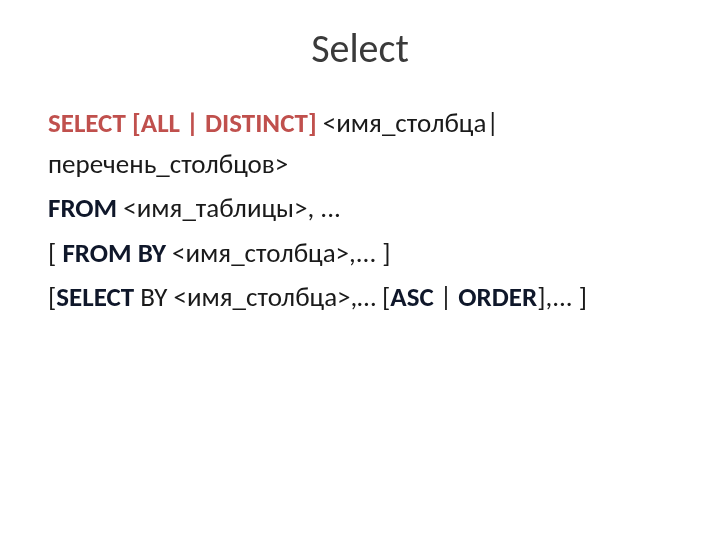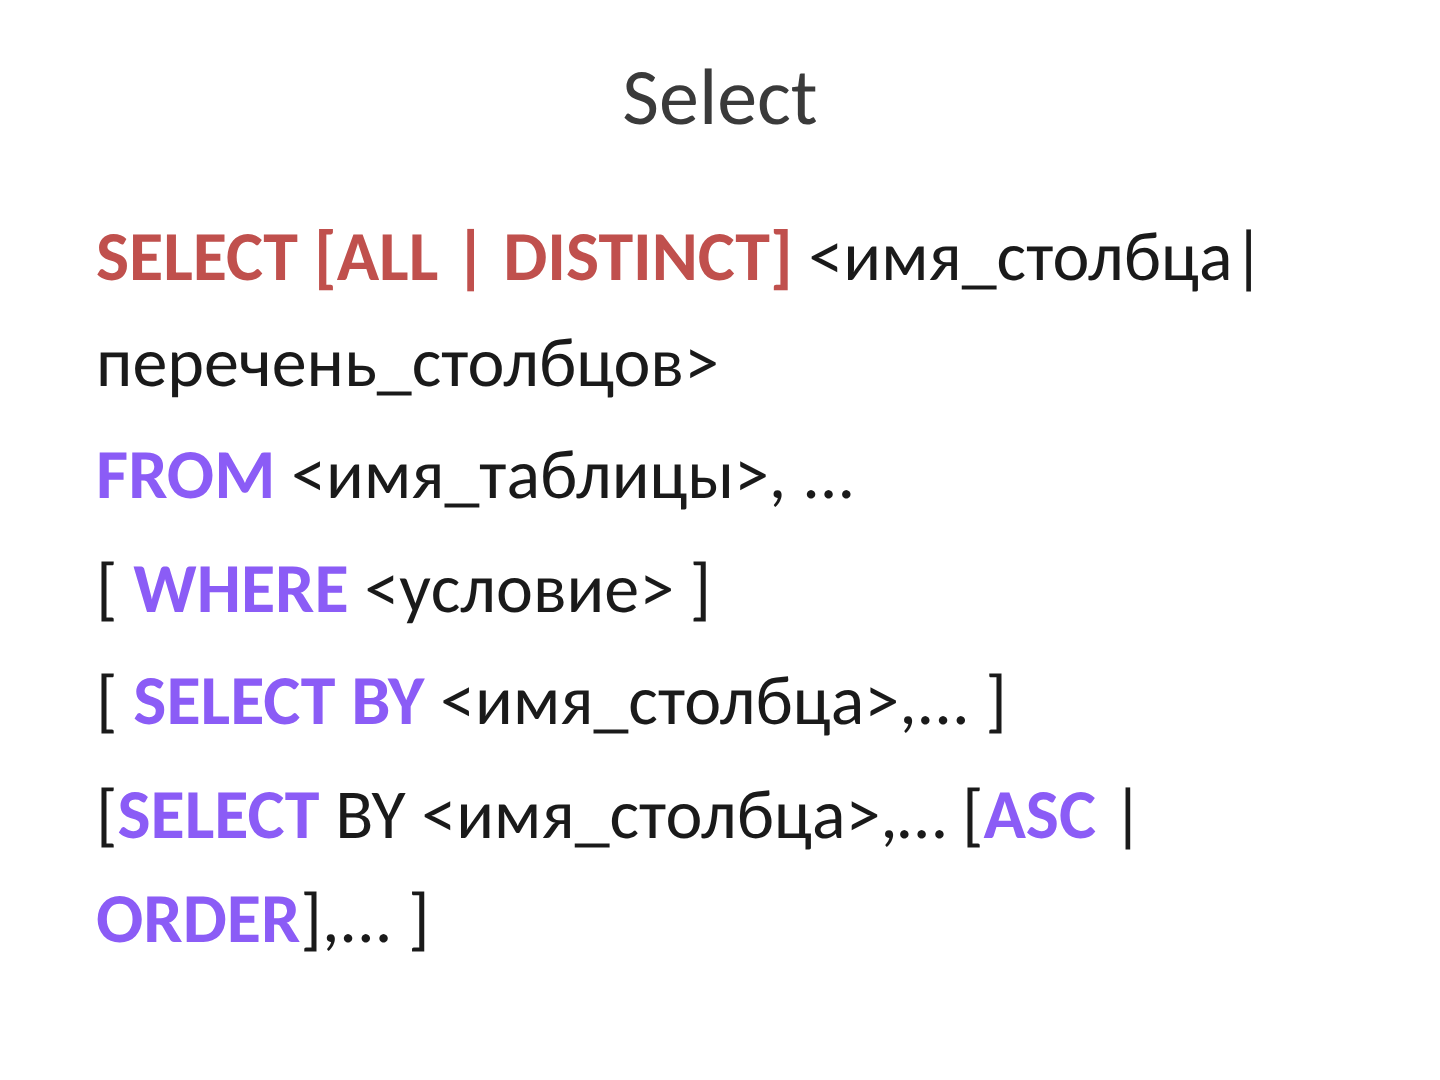--- a/index.html
+++ b/index.html
@@ -18,47 +18,44 @@
     padding: 18px 48px 24px 48px;
   }
   .title {
     text-align: center;
     font-size: 40px;
     font-weight: 400;
     color: #3a3a3a;
     margin: 6px 0 30px 0;
   }
   .body {
-    font-size: 35px;
+    font-size: 27px;
     line-height: 1.5;
     color: #1a1a1a;
   }
   .body p {
     margin: 0 0 4px 0;
   }
-  .kw  { font-weight: 700; color: #8b5cf6; }
+  .kw  { font-weight: 700; color: #0f172a; }
   .hl  { font-weight: 700; color: #c0504d; }
   .ord { font-weight: 400; text-align: right; }
 </style>
 </head>
 <body>
 
 <div class="slide">
   <div class="title">Select</div>
 
   <div class="body">
     <p>
       <span class="hl">SELECT</span><span class="hl"> </span><span class="hl">[</span><span class="hl">ALL</span><span class="hl"> | </span><span class="hl">DISTINCT</span><span class="hl">]</span><span> &lt;имя_столбца| перечень_столбцов&gt;</span>
     </p>
     <p>
       <span class="kw">FROM</span><span> &lt;имя_таблицы&gt;, ...</span>
     </p>
     <p>
-      <span>[ </span><span class="kw">WHERE</span><span> &lt;условие&gt; ]</span>
-    </p>
-    <p>
-      <span>[ </span><span class="kw">SELECT BY</span><span> &lt;имя_столбца&gt;,... ]</span>
+      <span>[ </span><span class="kw">FROM BY</span><span> &lt;имя_столбца&gt;,... ]</span>
     </p>
     <p>
       <span>[</span><span class="kw">SELECT</span><span class="ord"> BY </span><span>&lt;имя_столбца&gt;,… [</span><span class="kw">ASC</span><span> | </span><span class="kw">ORDER</span><span>],... ]</span>
     </p>
   </div>
 </div>
 
 </body></html>

